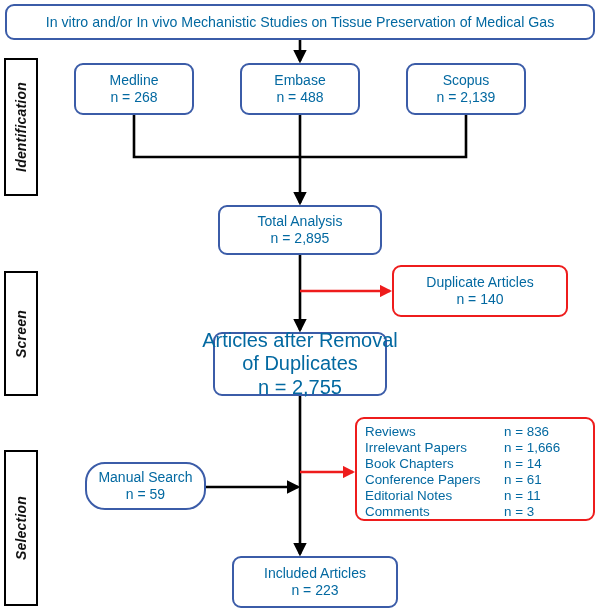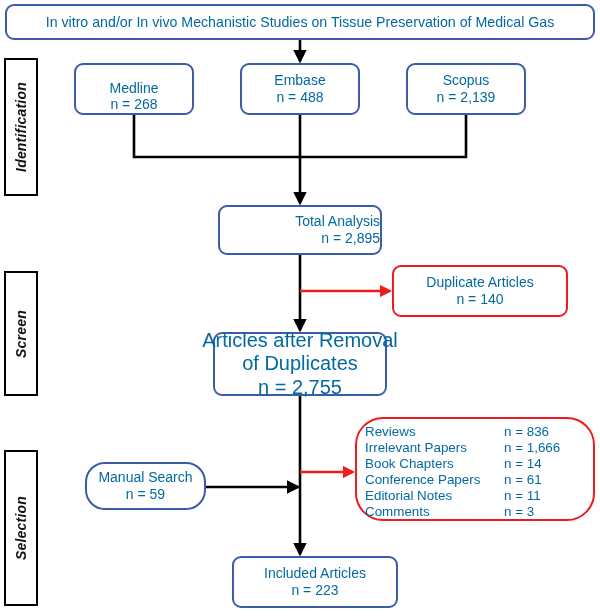--- a/index.html
+++ b/index.html
@@ -63,36 +63,35 @@
     font-weight: bold;
     font-size: 14px;
     color: #111111;
     letter-spacing: 0.2px;
   }
   #title-box {
     left: 5px; top: 4px;
     width: 590px; height: 36px;
     font-size: 14.2px;
   }
-  #box-medline  { left: 74px;  top: 63px; width: 120px; height: 52px; font-size: 14px; justify-content: flex-end; }
+  #box-medline  { left: 74px;  top: 63px; width: 120px; height: 52px; font-size: 14px; }
   #box-embase   { left: 240px; top: 63px; width: 120px; height: 52px; font-size: 14px; }
   #box-scopus   { left: 406px; top: 63px; width: 120px; height: 52px; font-size: 14px; }
-  #box-total    { left: 218px; top: 205px; width: 164px; height: 50px; font-size: 14px; align-items: flex-end; }
+  #box-total    { left: 218px; top: 205px; width: 164px; height: 50px; font-size: 14px; }
   #box-dedup    { left: 213px; top: 332px; width: 174px; height: 64px; font-size: 20px; }
   #box-included { left: 232px; top: 556px; width: 166px; height: 52px; font-size: 14px; }
   #box-manual   { left: 85px;  top: 462px; width: 121px; height: 48px; font-size: 14px; border-radius: 20px; }
   #box-duplicate{ left: 392px; top: 265px; width: 176px; height: 52px; font-size: 14px; }
   #box-excluded {
     left: 355px; top: 417px; width: 240px; height: 104px;
     display: block;
     padding: 5px 0 0 8px;
     text-align: left;
     font-size: 13.4px;
     line-height: 1.19;
-    border-radius: 28px;
   }
   .excl-row { display: flex; white-space: nowrap; }
   .excl-label { width: 139px; flex: none; }
   .excl-count { flex: none; }
   #stage-identification { left: 4px; top: 58px;  width: 34px; height: 138px; }
   #stage-screen         { left: 4px; top: 271px; width: 34px; height: 125px; }
   #stage-selection      { left: 4px; top: 450px; width: 34px; height: 156px; }
 </style>
 </head>
 <body>

